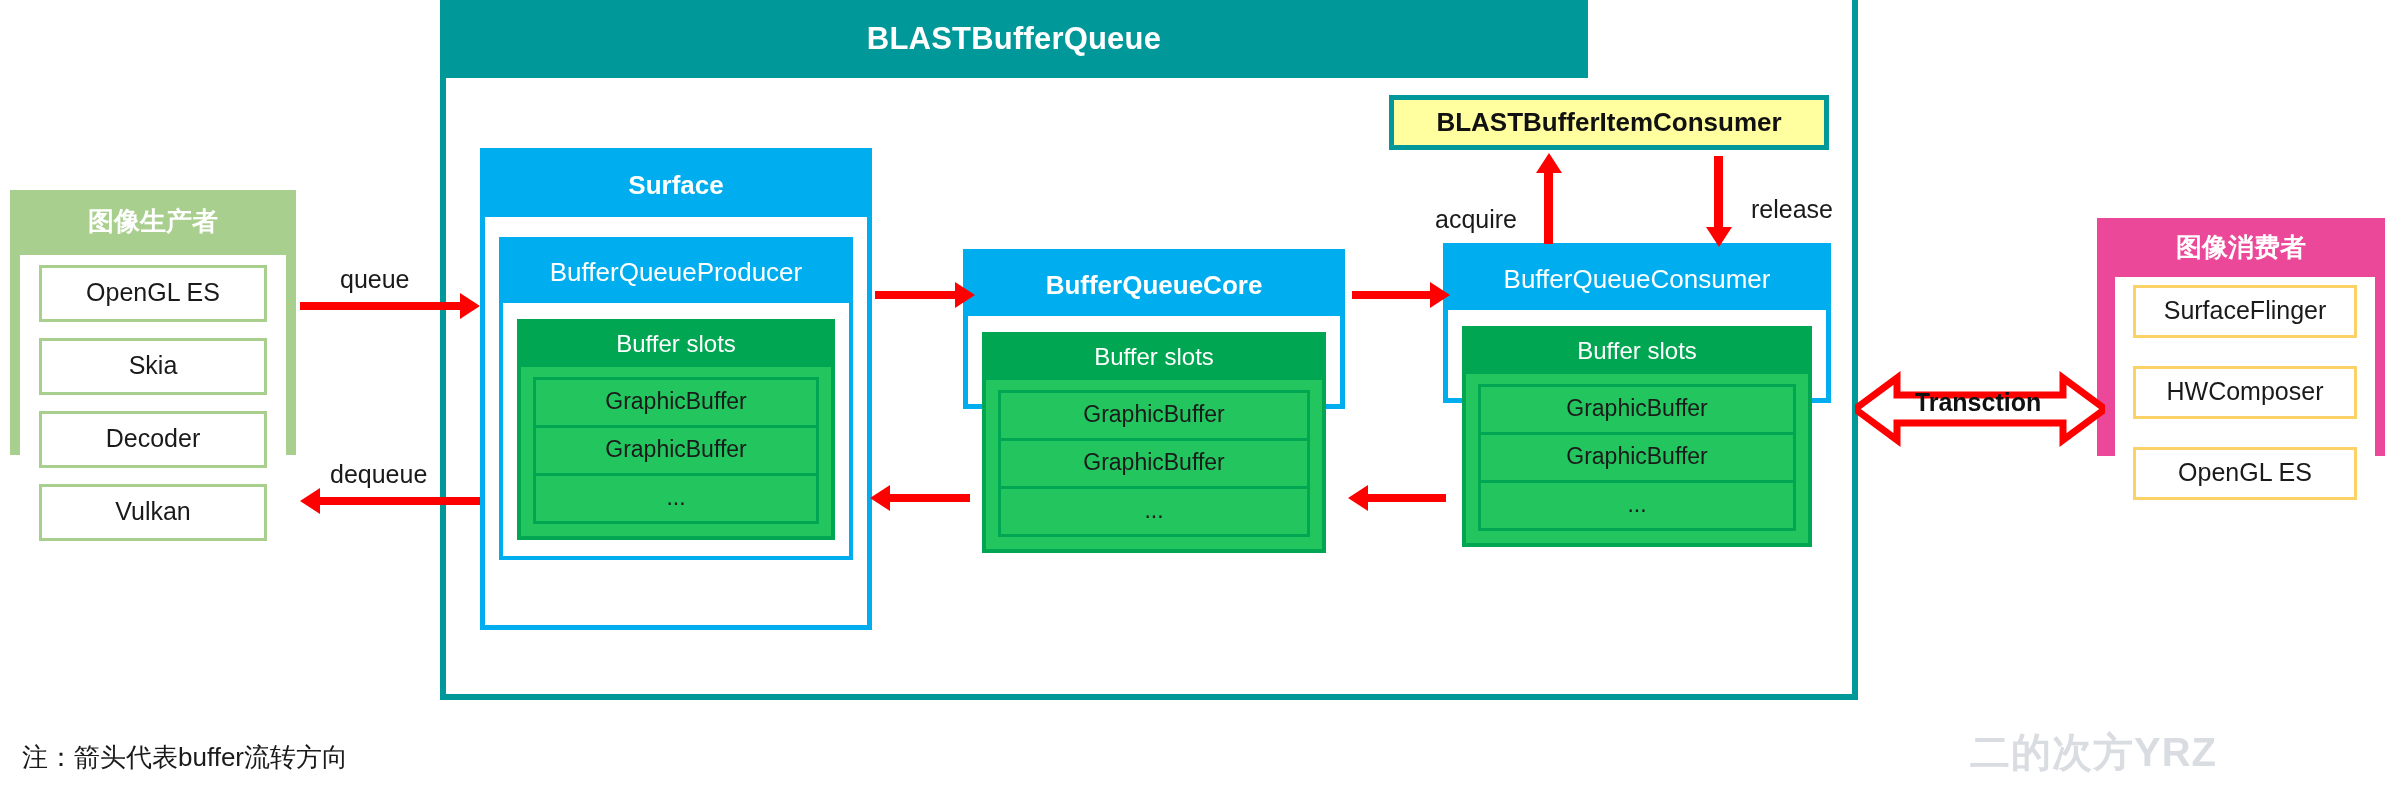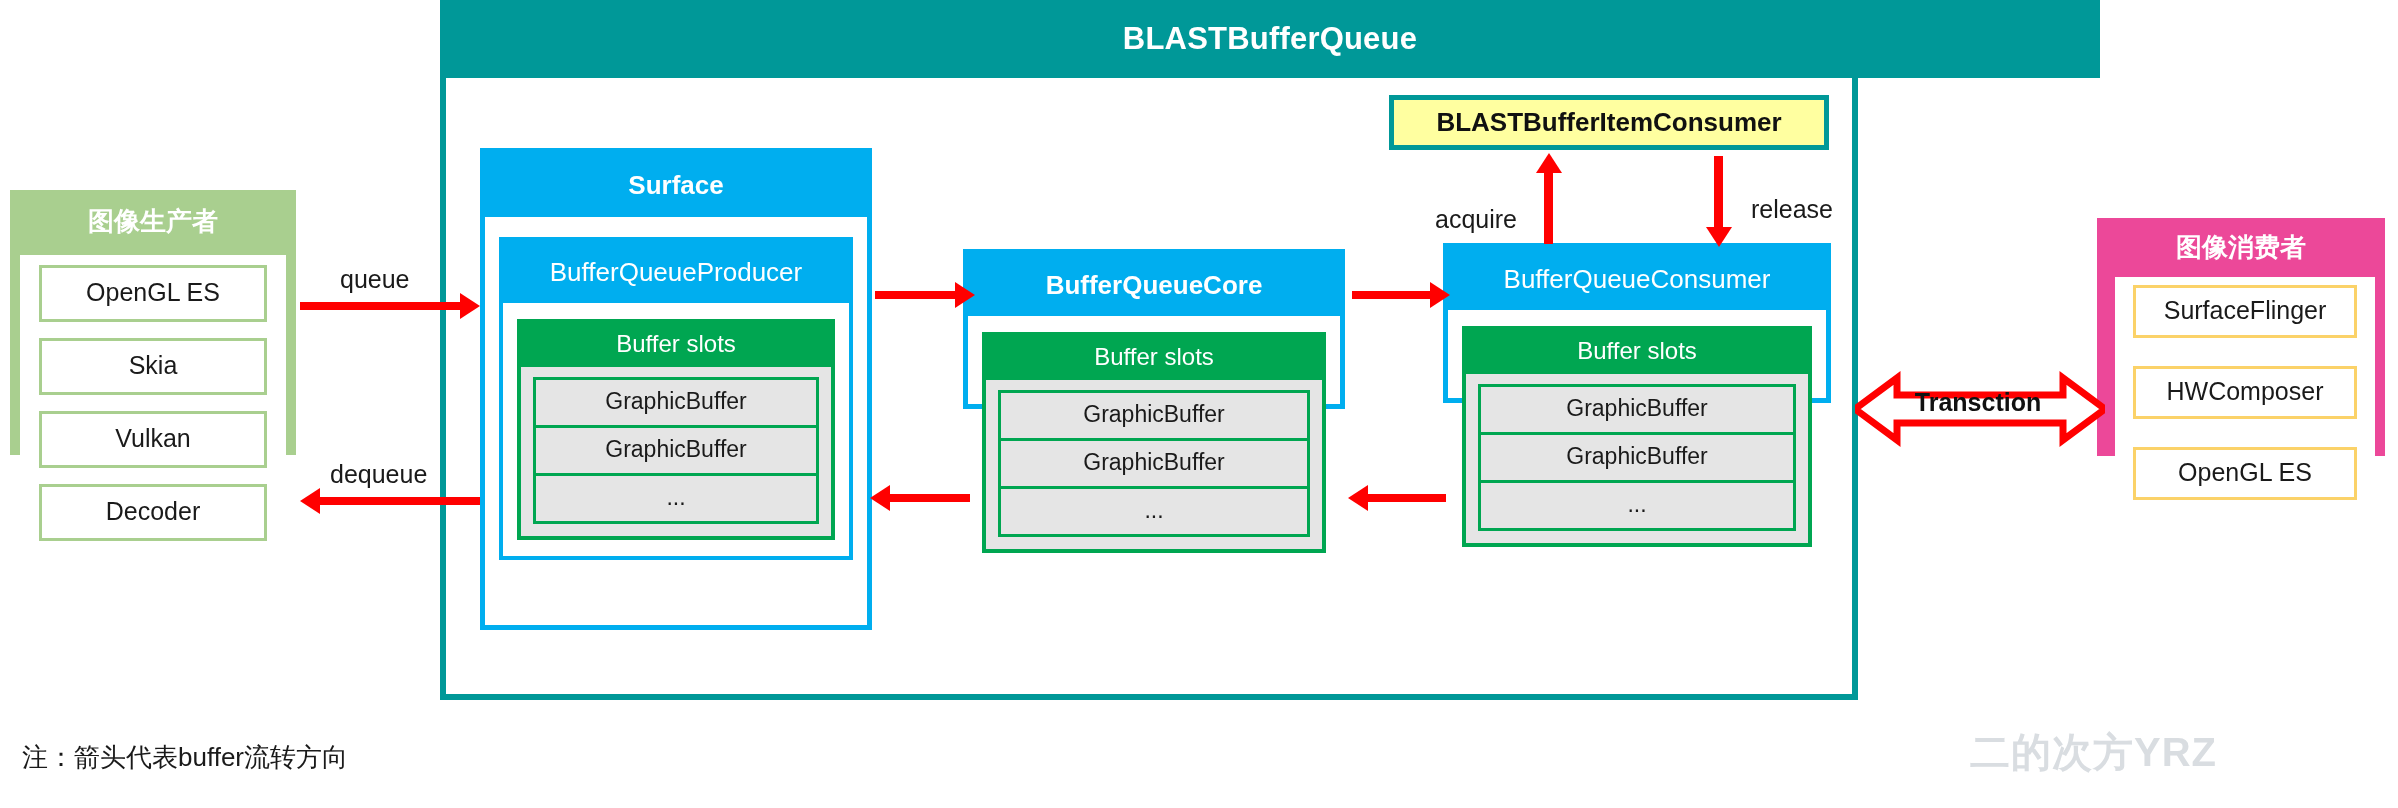--- a/index.html
+++ b/index.html
@@ -18,21 +18,21 @@
   .abs { position: absolute; box-sizing: border-box; }
 
   
   #blast-container {
     left: 440px; top: 0px; width: 1418px; height: 700px;
     border: 6px solid #009898;
     border-top: none;
     background: #ffffff;
   }
   #blast-header {
-    left: 440px; top: 0px; width: 1660px; height: 78px;
+    left: 440px; top: 0px; width: 1148px; height: 78px;
     background: #009898;
     color: #ffffff;
     font-size: 31px;
     font-weight: bold;
     display: flex; align-items: center; justify-content: center;
     letter-spacing: .2px;
   }
 
   
   .side-panel { background: #ffffff; }
@@ -103,21 +103,21 @@
   #consumerq-col { left: 1443px; top: 243px; width: 388px; height: 160px; }
   .col-title {
     height: 62px; font-size: 26px;
     display:flex; align-items:center; justify-content:center;
   }
   #core-col .col-title { font-weight: bold; }
 
   
   .slots {
     border: 4px solid #00a651;
-    background: #e5e5e5;
+    background: #22c55e;
     margin: 16px 14px 16px 14px;
   }
   .slots-head {
     background: #00a651;
     color: #ffffff;
     font-size: 24px;
     text-align: center;
     padding: 7px 0 9px 0;
   }
   .slots-body {
@@ -207,22 +207,22 @@
 <body>
 
 <div class="abs" id="blast-container"></div>
 <div class="abs" id="blast-header">BLASTBufferQueue</div>
 
 <div class="abs side-panel" id="producer-panel">
   <div class="panel-title">图像生产者</div>
   <div class="panel-body">
     <div class="side-item">OpenGL ES</div>
     <div class="side-item">Skia</div>
+    <div class="side-item">Decoder</div>
     <div class="side-item">Vulkan</div>
-    <div class="side-item">Decoder</div>
   </div>
 </div>
 
 <div class="abs side-panel" id="consumer-panel">
   <div class="panel-title">图像消费者</div>
   <div class="panel-body">
     <div class="side-item">SurfaceFlinger</div>
     <div class="side-item">HWComposer</div>
     <div class="side-item">OpenGL ES</div>
   </div>

